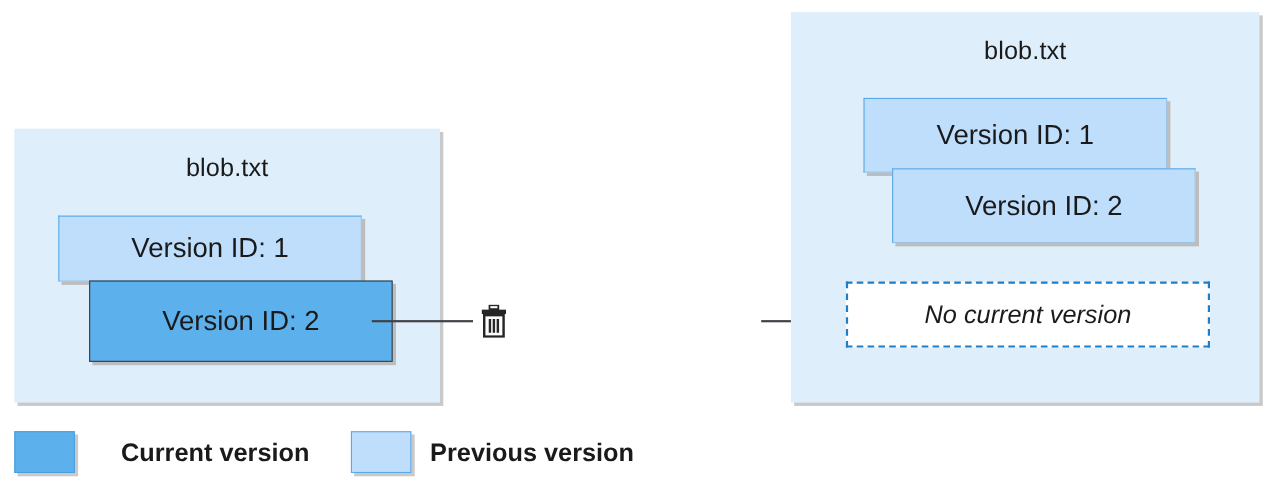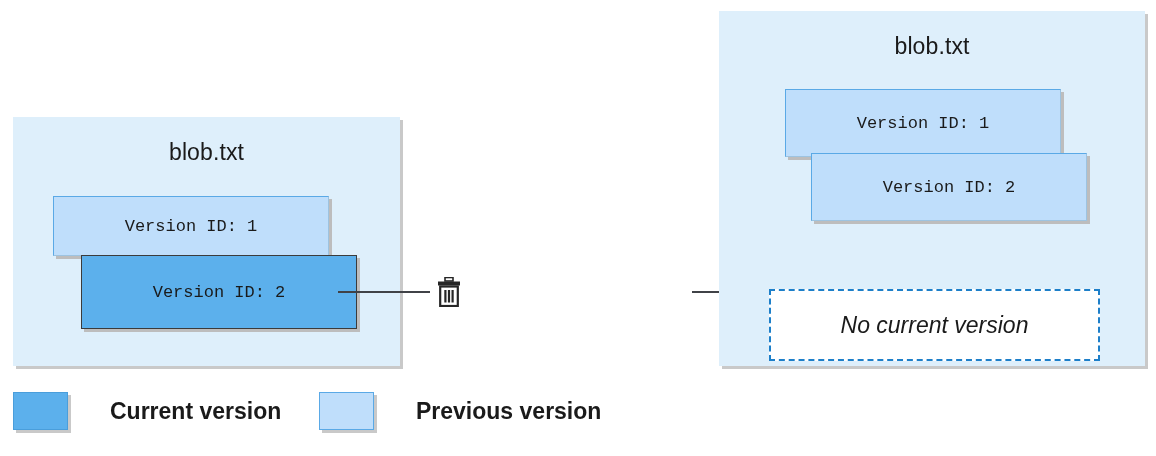--- a/index.html
+++ b/index.html
@@ -37,25 +37,24 @@
     white-space: nowrap;
   }
 
   
   .version-card {
     position: absolute;
     box-sizing: border-box;
     display: flex;
     align-items: center;
     justify-content: center;
-    font-size: 17px;
+    font-size: 25px;
     color: #1a1a1a;
     white-space: nowrap;
     box-shadow: 3px 3px 0 0 #bdbdbd;
-    font-family: Liberation Mono, monospace;
   }
   .version-card.previous {
     background: #bfdefb;
     border: 1px solid #5aa9e6;
     border-right-color: #9dc3e0;
     border-bottom-color: #9dc3e0;
   }
   .version-card.current {
     background: #5cb0ec;
     border: 1px solid #3b3b3b;
@@ -178,27 +177,27 @@
   </div>
 
   <div class="version-card previous" style="left:785px; top:89px; width:276px; height:68px;">
     <span>Version ID: 1</span>
   </div>
 
   <div class="version-card previous" style="left:811px; top:153px; width:276px; height:68px;">
     <span>Version ID: 2</span>
   </div>
 
-  <div class="no-version-box" style="left:769px; top:256px; width:331px; height:72px;margin-top:33px;">
+  <div class="no-version-box" style="left:769px; top:256px; width:331px; height:60px;">
     <span>No current version</span>
   </div>
 
   <div class="legend-item" style="left:13px; top:392px;">
     <span class="legend-swatch current"></span>
     <span class="legend-label" style="margin-left:42px;">Current version</span>
   </div>
 
   <div class="legend-item" style="left:319px; top:392px;">
     <span class="legend-swatch previous"></span>
-    <span class="legend-label" style="margin-left:42px;">Previous version</span>
+    <span class="legend-label" style="margin-left:17px;">Previous version</span>
   </div>
 
 </div>
 
 </body></html>

